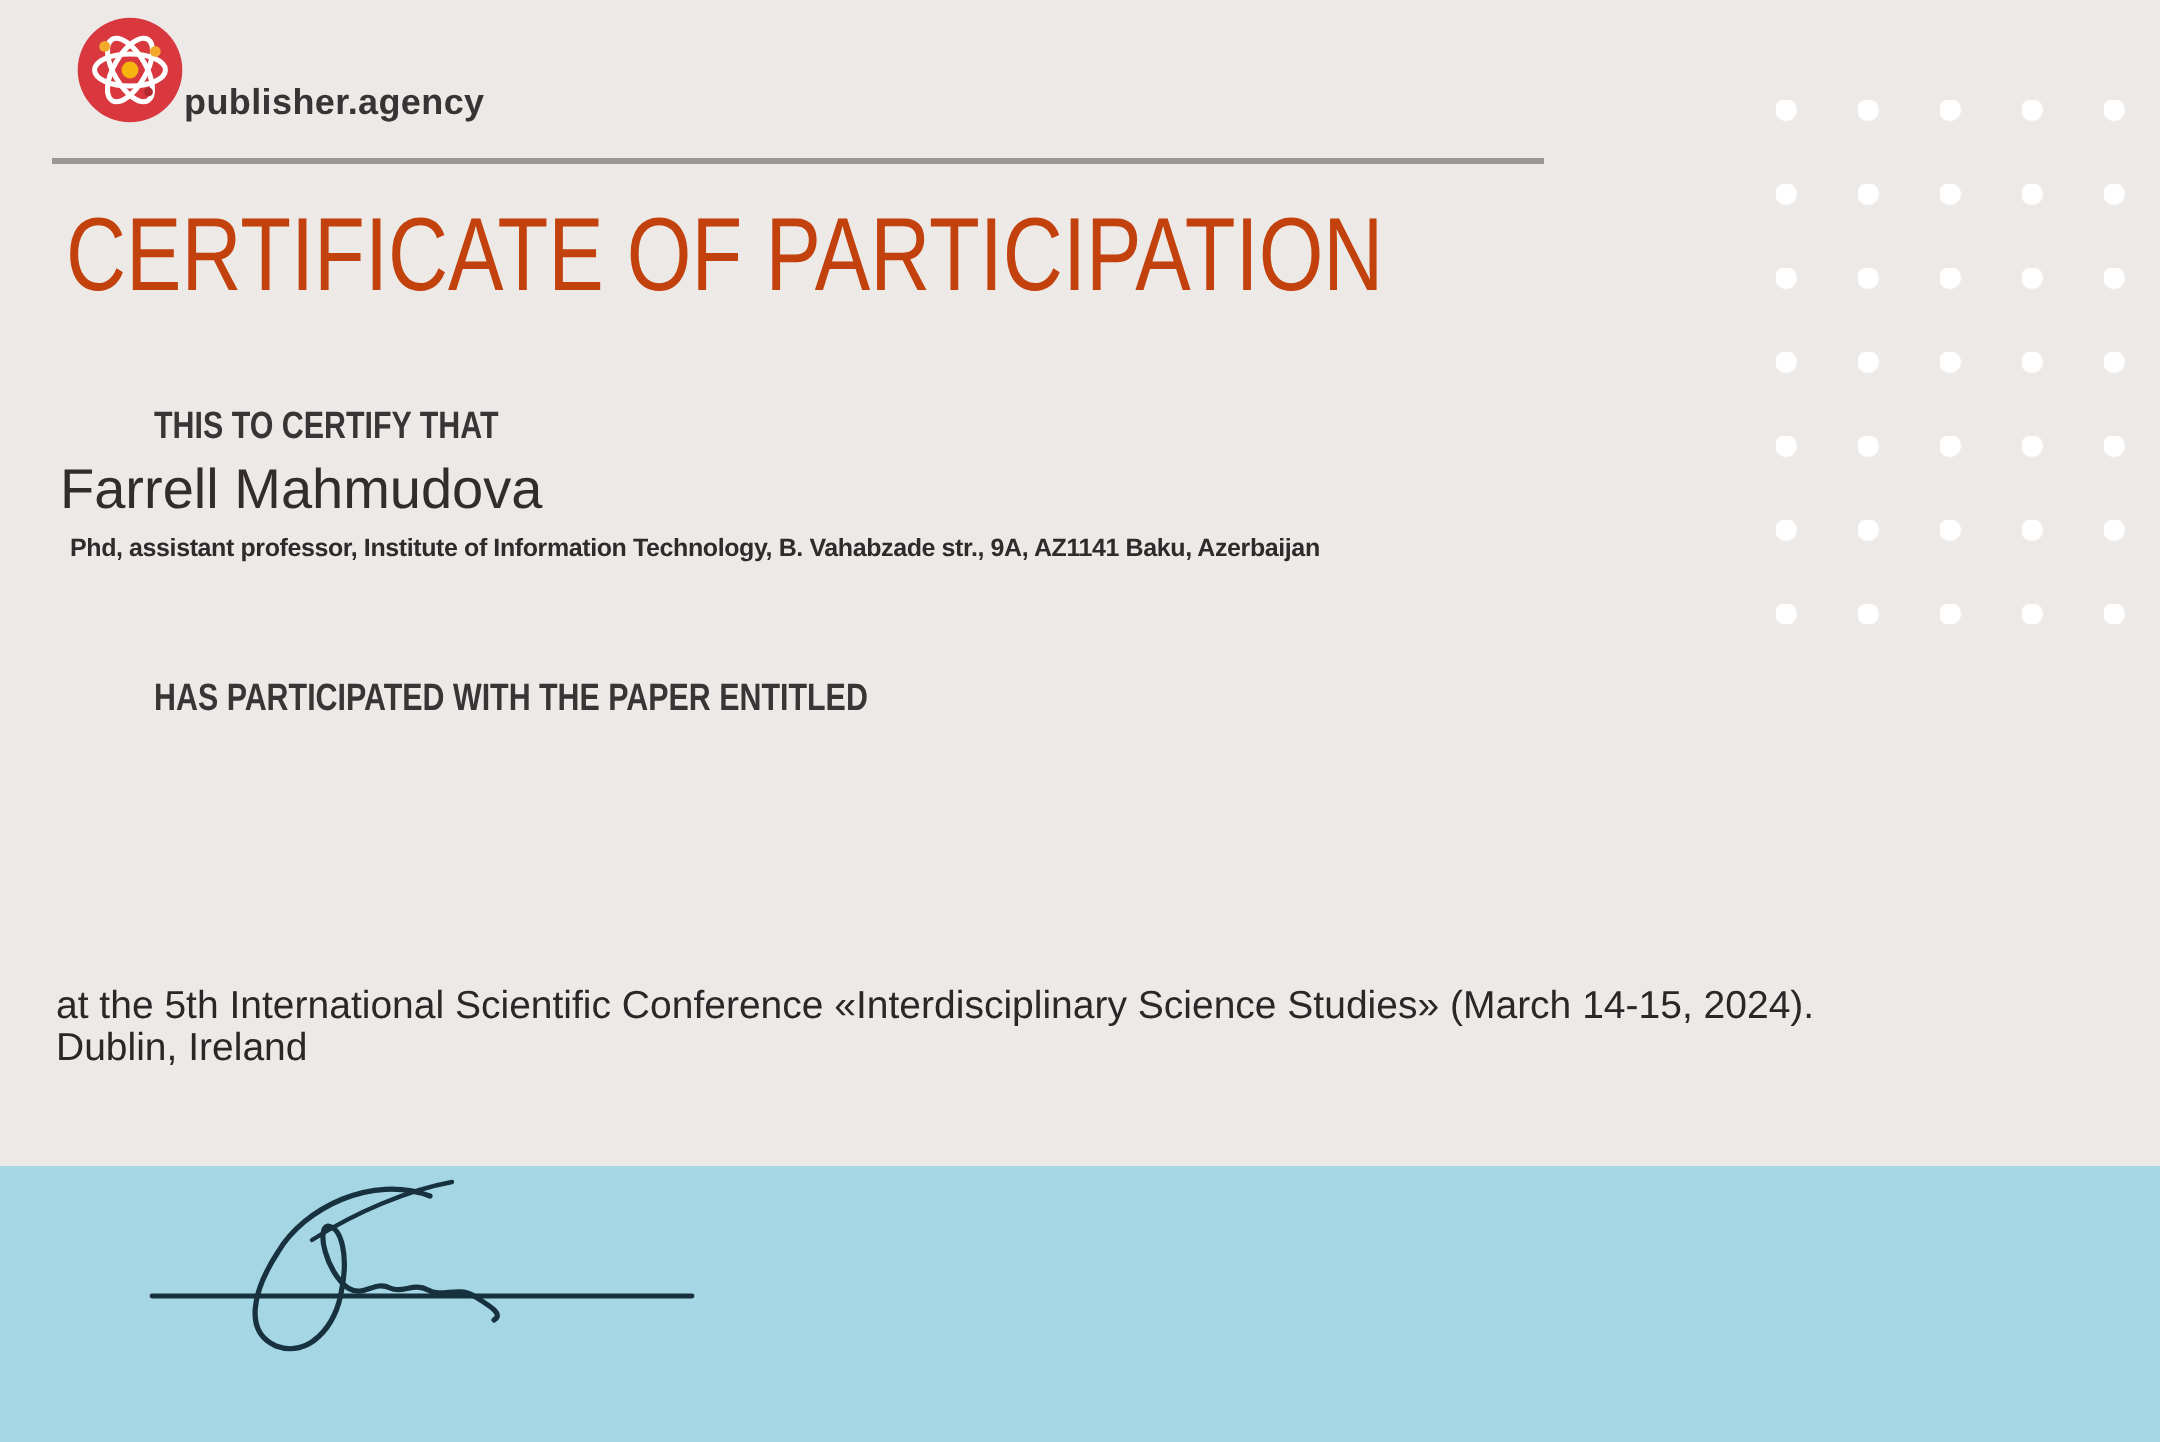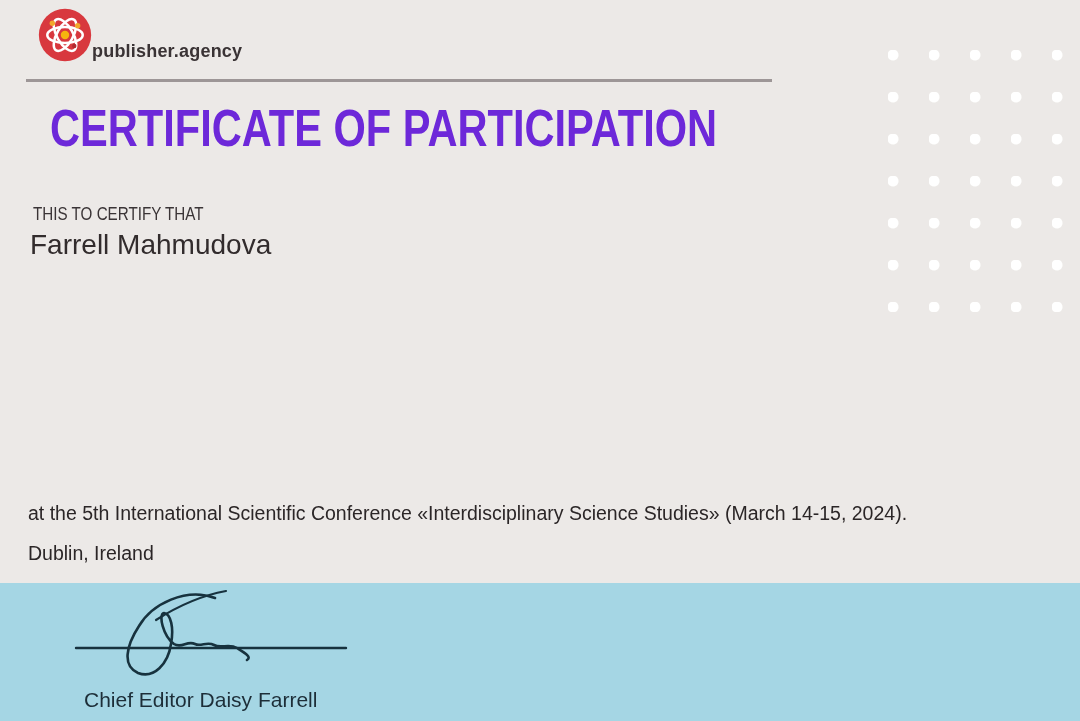--- a/index.html
+++ b/index.html
@@ -29,49 +29,49 @@
 
   
   .condensed {
     display: inline-block;
     transform: scaleX(0.8);
     transform-origin: 0 0;
     white-space: nowrap;
   }
   .cert-title {
     position: absolute; left: 33px; top: 100px;
-    font-size: 52px; font-weight: bold; line-height: 1.1;
-    color: #6d28d9;
-    margin-left: 17px;
+    font-size: 52px; font-weight: normal; line-height: 1.1;
+    color: #c2410c;
   }
   .small-caps-label {
     position: absolute;
-    font-size: 19px; font-weight: normal;
+    font-size: 19px; font-weight: bold;
     color: #3a3436;
+    margin-left: 44px;
   }
   .label-certify { left: 33px; top: 203px; }
   .label-participated { left: 33px; top: 339px; }
 
   
   .recipient-name {
     position: absolute; left: 30px; top: 229px;
     font-size: 28px; font-weight: normal; color: #322c2d;
   }
   .recipient-details {
     position: absolute; left: 35px; top: 267px;
     font-size: 12.5px; font-weight: bold; letter-spacing: -0.2px;
     color: #2f2a2b;
   }
   .paper-title {
     position: absolute; left: 29px; top: 368px;
     font-size: 23px; color: #2b2627;
   }
   .conference-text {
     position: absolute; left: 28px; top: 493px;
-    font-size: 19.5px; line-height: 40px;
+    font-size: 19.5px; line-height: 21px;
     max-width: 905px; color: #2b2627;
   }
 
   
   .dot-pattern {
     position: absolute; left: 888px; top: 50px;
     width: 175px; height: 262px;
     background-image: radial-gradient(circle at 5px 5px, #ffffff 5px, rgba(255,255,255,0) 6px);
     background-size: 41px 42px;
   }
@@ -113,21 +113,23 @@
     <circle cx="43" cy="45" r="2.6" fill="#b02a30"></circle>
   </svg>
   <span class="brand-name">publisher.agency</span>
   <div class="divider"></div>
 
   <h1 class="cert-title"><span class="condensed">CERTIFICATE OF PARTICIPATION</span></h1>
 
   <div class="small-caps-label label-certify"><span class="condensed">THIS TO CERTIFY THAT</span></div>
 
   <div class="recipient-name">Farrell Mahmudova</div>
+  <div class="recipient-details">Phd, assistant professor, Institute of Information Technology, B. Vahabzade str., 9A, AZ1141 Baku, Azerbaijan</div>
 
+  <div class="small-caps-label label-participated"><span class="condensed">HAS PARTICIPATED WITH THE PAPER ENTITLED</span></div>
 
 
   <div class="conference-text">at the 5th International Scientific Conference «Interdisciplinary Science Studies» (March 14-15, 2024). Dublin, Ireland</div>
 
   <div class="dot-pattern"></div>
 
   <div class="footer">
     <svg class="signature-svg" viewBox="0 0 300 90" aria-hidden="true">
       <g stroke="#17323e" fill="none" stroke-linecap="round">
         <line x1="10" y1="62" x2="280" y2="62" stroke-width="2.4"></line>
@@ -137,16 +139,15 @@
           C88,93 102,78 105,58
           C108,42 105,28 98,27
           C92,28 97,50 108,58
           C116,63 121,54 129,58
           C135,61 141,55 148,59
           C155,63 163,57 171,62
           C179,67 186,71 181,74"></path>
         <path stroke-width="2.2" d="M90,34 C112,20 138,9 160,5"></path>
       </g>
     </svg>
-    <div class="signatory">Chief Editor Daisy Farrell</div>
   </div>
 
 </div>
 
 </body></html>

